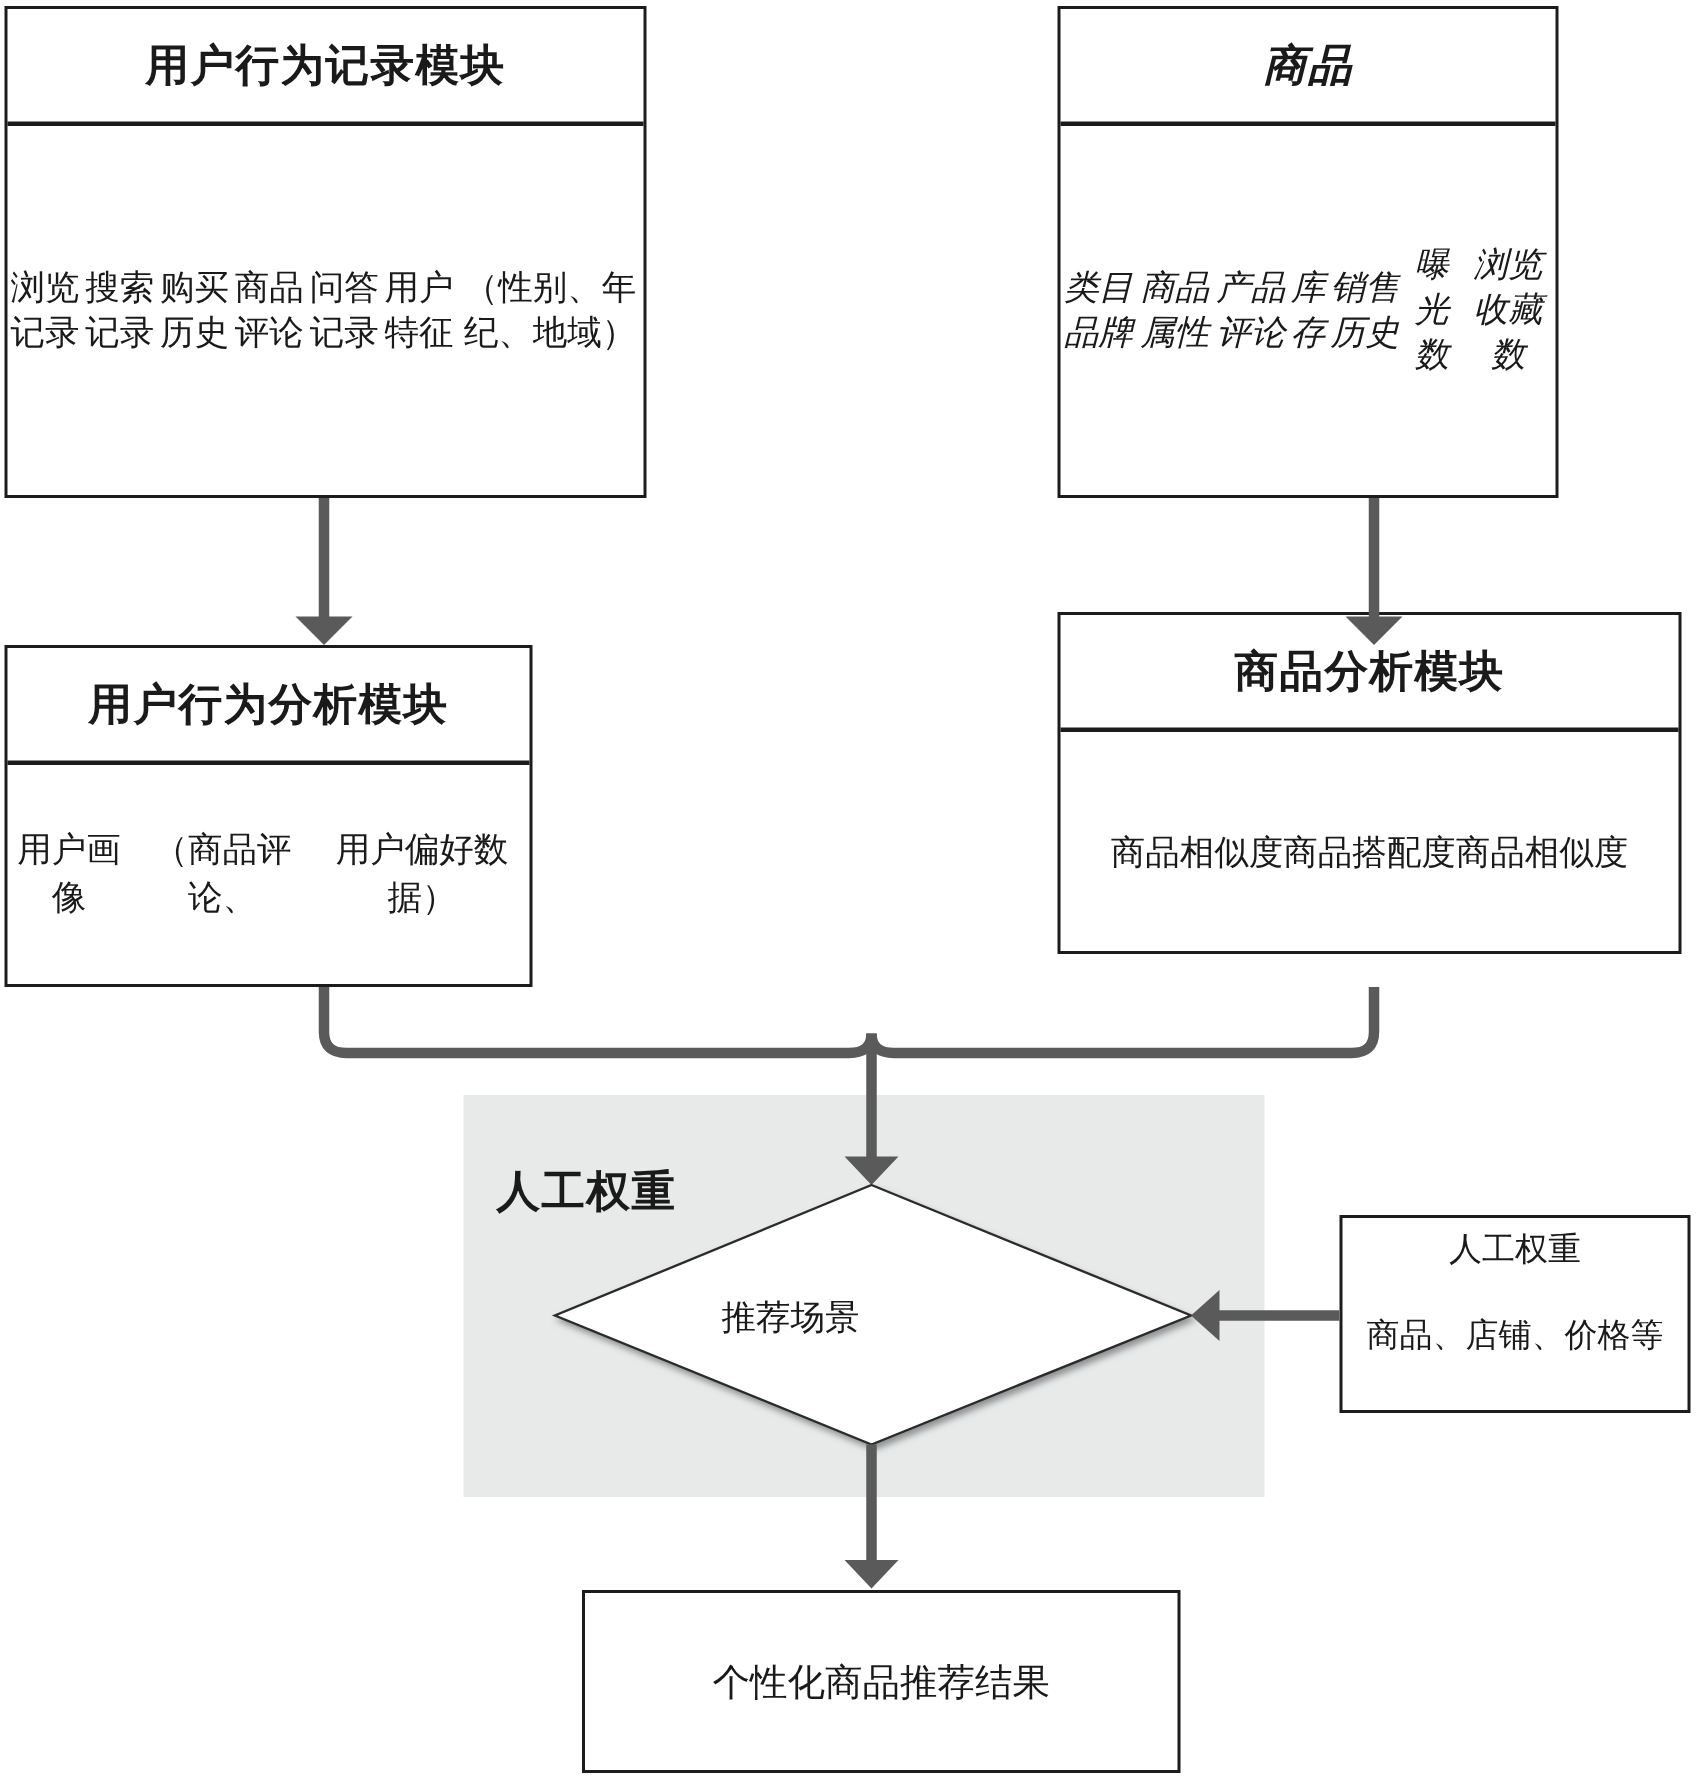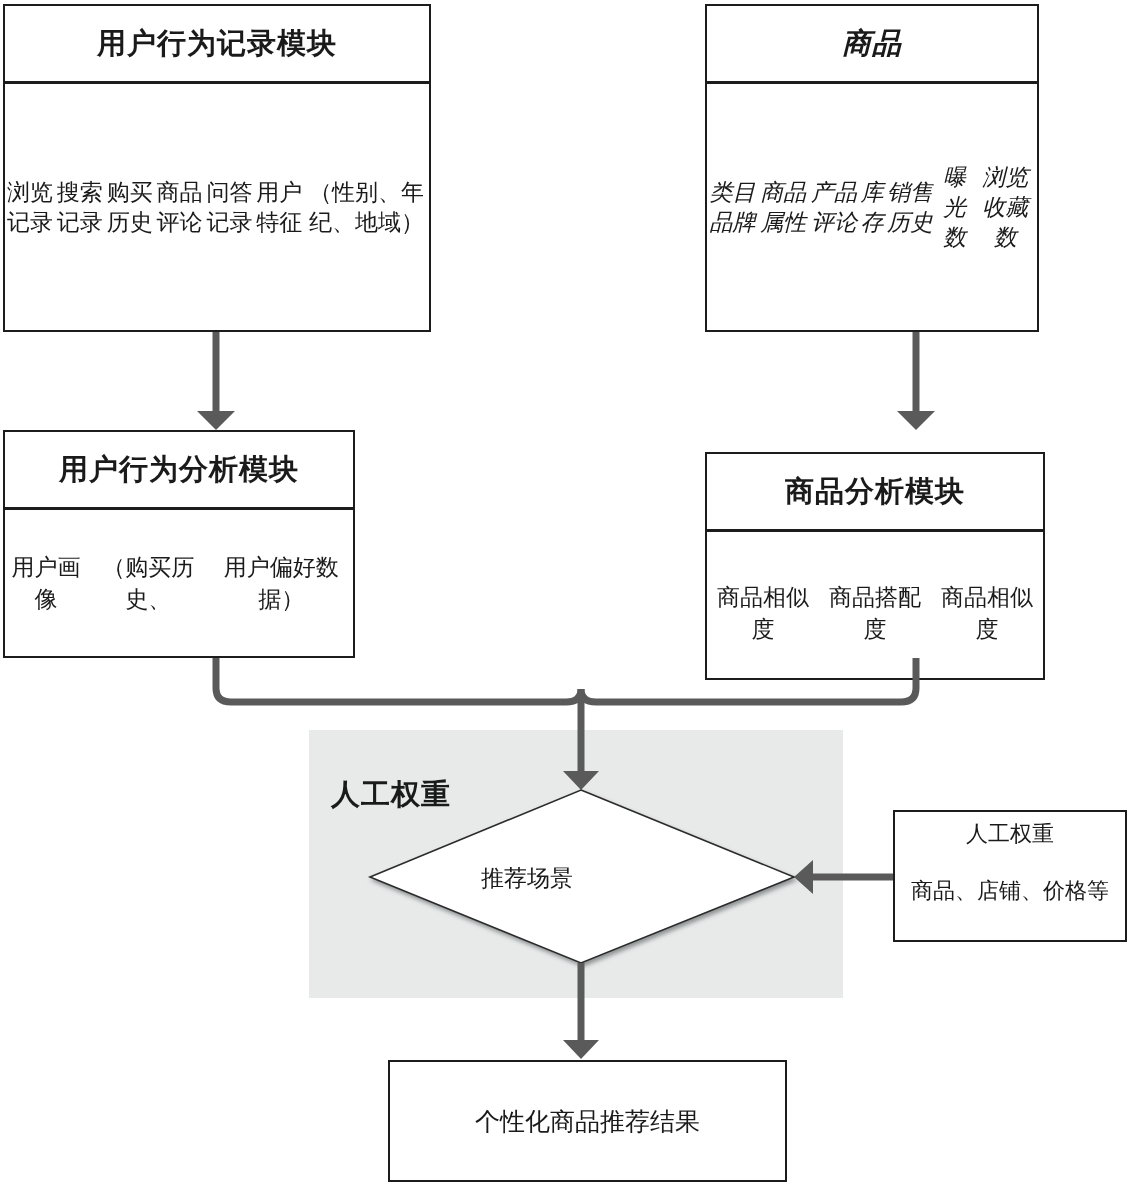--- a/index.html
+++ b/index.html
@@ -41,21 +41,21 @@
     box-sizing:border-box;
     border:2px solid #1c1c1c;
     background:#ffffff;
     display:flex;flex-direction:column;
     align-items:center;justify-content:center;
     text-align:center;
   }
   #box-user-record{left:3px;top:4px;width:428px;height:328px;}
   #box-product{left:705px;top:4px;width:334px;height:328px;font-style:italic;}
   #box-user-analysis{left:3px;top:430px;width:352px;height:228px;}
-  #box-product-analysis{left:705px;top:452px;width:340px;height:228px;gap:15px;}
+  #box-product-analysis{left:705px;top:408px;width:416px;height:228px;gap:15px;}
   #algo-panel{
     position:absolute;left:309px;top:730px;width:534px;height:268px;
     background:#e8eaea;
   }
   #algo-label{
     position:absolute;left:331px;top:775px;
     font-size:29px;font-weight:bold;letter-spacing:1px;
   }
   #diamond-label{
     position:absolute;left:481px;top:863px;width:200px;
@@ -112,21 +112,21 @@
       <div class="line">销售历史</div>
       <div class="line">曝光数</div>
       <div class="line">浏览收藏数</div>
     </div>
   </div>
 
   <div class="box" id="box-user-analysis">
     <div class="box-hdr">用户行为分析模块</div>
     <div class="box-body wide">
       <div class="line">用户画像</div>
-      <div class="line">（购买历史、</div>
+      <div class="line">（商品评论、</div>
       <div class="line">用户偏好数据）</div>
     </div>
   </div>
 
   <div class="box" id="box-product-analysis">
     <div class="box-hdr">商品分析模块</div>
     <div class="box-body wide">
       <div class="line">商品相似度</div>
       <div class="line">商品搭配度</div>
       <div class="line">商品相似度</div>

